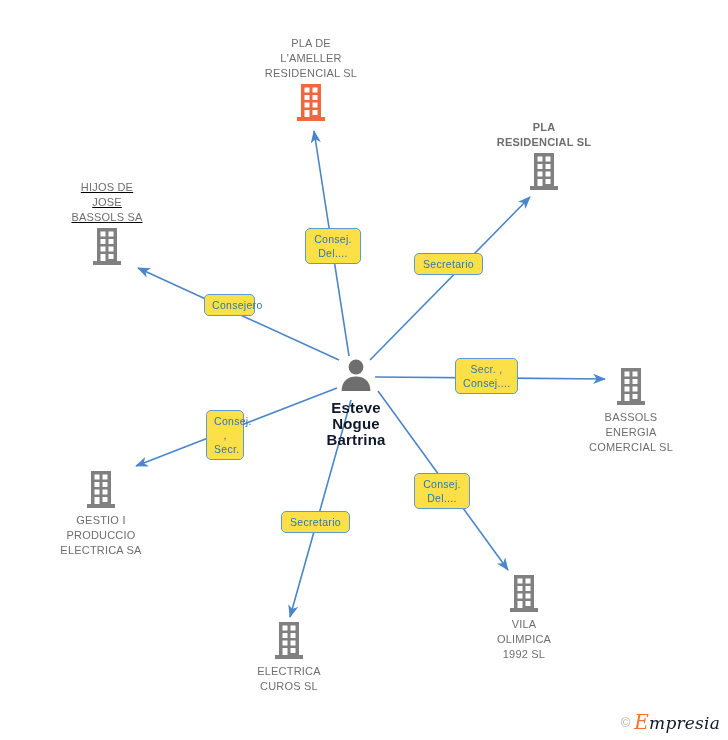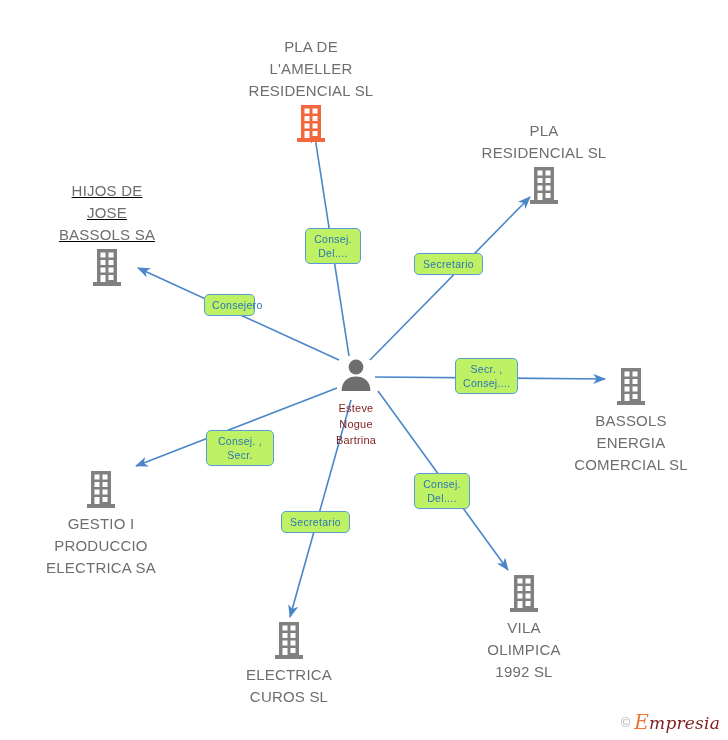--- a/index.html
+++ b/index.html
@@ -26,51 +26,52 @@
     height: 740px;
   }
   .node {
     position: absolute;
     width: 150px;
     margin-left: -75px;
     text-align: center;
     z-index: 3;
   }
   .node .label {
-    font-size: 15px;
-    line-height: 22px;
+    font-size: 11px;
+    line-height: 15px;
     color: #6e6e6e;
     letter-spacing: 0.2px;
     white-space: pre-line;
   }
   .node .label.below {
     margin-top: 2px;
   }
   .node .label.above {
     margin-bottom: 3px;
   }
   .icon-wrap {
     display: block;
     height: 40px;
     line-height: 0;
   }
   .icon-wrap svg { display: inline-block; }
 
   .person-node .label {
-    color: #7f1d1d;
-    font-size: 11px;
+    color: #0f172a;
+    font-size: 15px;
     line-height: 16px;
+    font-weight: bold;
   }
 
   .edge-label {
     position: absolute;
     z-index: 5;
     border: 1px solid #5b9bd5;
     border-radius: 5px;
-    background: #bef264;
+    background: #fde047;
     color: #2e75b6;
     font-size: 10.5px;
     line-height: 14px;
     text-align: center;
     padding: 3px 7px;
     white-space: pre-line;
     box-sizing: border-box;
     letter-spacing: 0.3px;
   }
 
@@ -88,21 +89,21 @@
     color: #b0b0b0;
     font-size: 13px;
   }
   #watermark .brand {
     font-family: "DejaVu Serif", serif;
     font-style: italic;
     font-size: 17px;
     letter-spacing: 0.2px;
   }
   #watermark .brand .e { color: #f0732f; font-size: 20px; }
-  #watermark .brand .rest { color: #7f1d1d; }
+  #watermark .brand .rest { color: #0f172a; }
 </style>
 </head>
 <body>
 
 <div id="canvas">
 
   <svg id="edges" viewBox="0 0 728 740" xmlns="http://www.w3.org/2000/svg">
       <defs>
         <marker id="arrow" markerWidth="9" markerHeight="9" refX="7.4" refY="3.2" orient="auto" markerUnits="strokeWidth">
           <path d="M0,0 L8,3.2 L0,6.4 L2.2,3.2 Z" fill="#4a86c8"></path>
@@ -128,21 +129,21 @@
             <rect x="8.5" y="3.5" width="5" height="5" fill="#ffffff"></rect>
             <rect x="16.5" y="3.5" width="5" height="5" fill="#ffffff"></rect>
             <rect x="8.5" y="11" width="5" height="5" fill="#ffffff"></rect>
             <rect x="16.5" y="11" width="5" height="5" fill="#ffffff"></rect>
             <rect x="8.5" y="18.5" width="5" height="5" fill="#ffffff"></rect>
             <rect x="16.5" y="18.5" width="5" height="5" fill="#ffffff"></rect>
             <rect x="8.5" y="26" width="5" height="7" fill="#ffffff"></rect>
             <rect x="16.5" y="26" width="5" height="5" fill="#ffffff"></rect>
           </svg></span>
       </div>
-      <div class="node" style="left: 544px; top: 120px;">
+      <div class="node" style="left: 544px; top: 120px; font-weight: bold;">
         <div class="label above">PLA
 RESIDENCIAL SL</div>
         <span class="icon-wrap"><svg width="30" height="38" viewBox="0 0 30 38">
             <rect x="5" y="0" width="20" height="33" fill="#808080"></rect>
             <rect x="1" y="33" width="28" height="4" fill="#808080"></rect>
             <rect x="8.5" y="3.5" width="5" height="5" fill="#ffffff"></rect>
             <rect x="16.5" y="3.5" width="5" height="5" fill="#ffffff"></rect>
             <rect x="8.5" y="11" width="5" height="5" fill="#ffffff"></rect>
             <rect x="16.5" y="11" width="5" height="5" fill="#ffffff"></rect>
             <rect x="8.5" y="18.5" width="5" height="5" fill="#ffffff"></rect>
@@ -245,21 +246,21 @@
 Bartrina</div>
       </div>
     </div>
   <div id="labels-layer">
       <div class="edge-label" style="left: 305px; top: 228px; width: 56px;">Consej.
 Del....</div>
       <div class="edge-label" style="left: 414px; top: 253px; width: 69px;">Secretario</div>
       <div class="edge-label" style="left: 204px; top: 294px; width: 51px;">Consejero</div>
       <div class="edge-label" style="left: 455px; top: 358px; width: 63px;">Secr. ,
 Consej....</div>
-      <div class="edge-label" style="left: 206px; top: 430px; width: 68px;">Consej. ,
+      <div class="edge-label" style="left: 206px; top: 410px; width: 38px;">Consej. ,
 Secr.</div>
       <div class="edge-label" style="left: 281px; top: 511px; width: 69px;">Secretario</div>
       <div class="edge-label" style="left: 414px; top: 473px; width: 56px;">Consej.
 Del....</div>
     </div>
 
   <div id="watermark">
     <span class="copy">©</span>
     <span class="brand"><span class="e">E</span><span class="rest">mpresia</span></span>
   </div>

